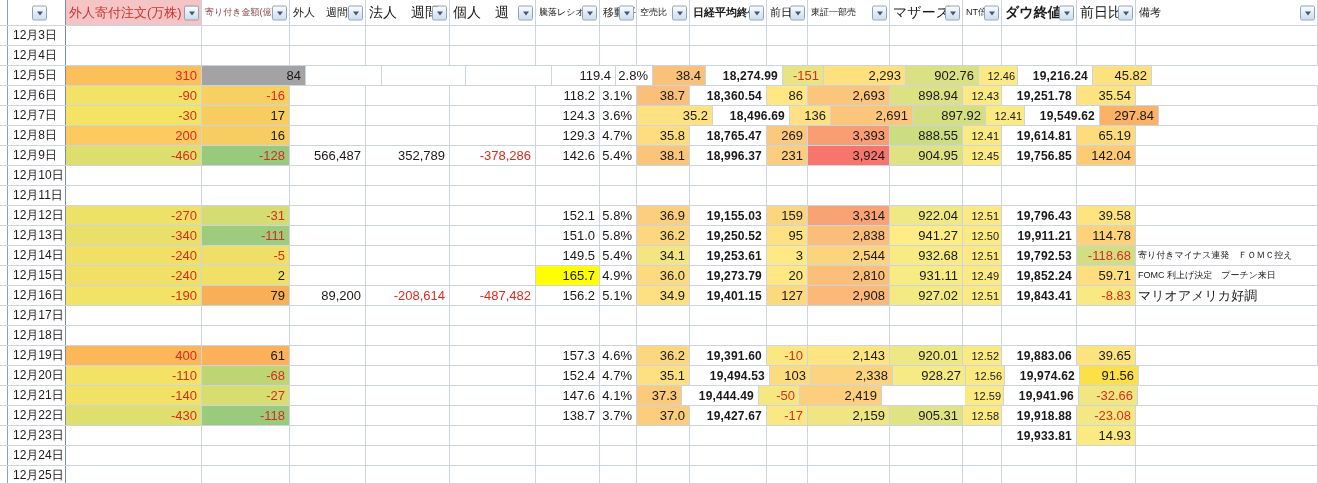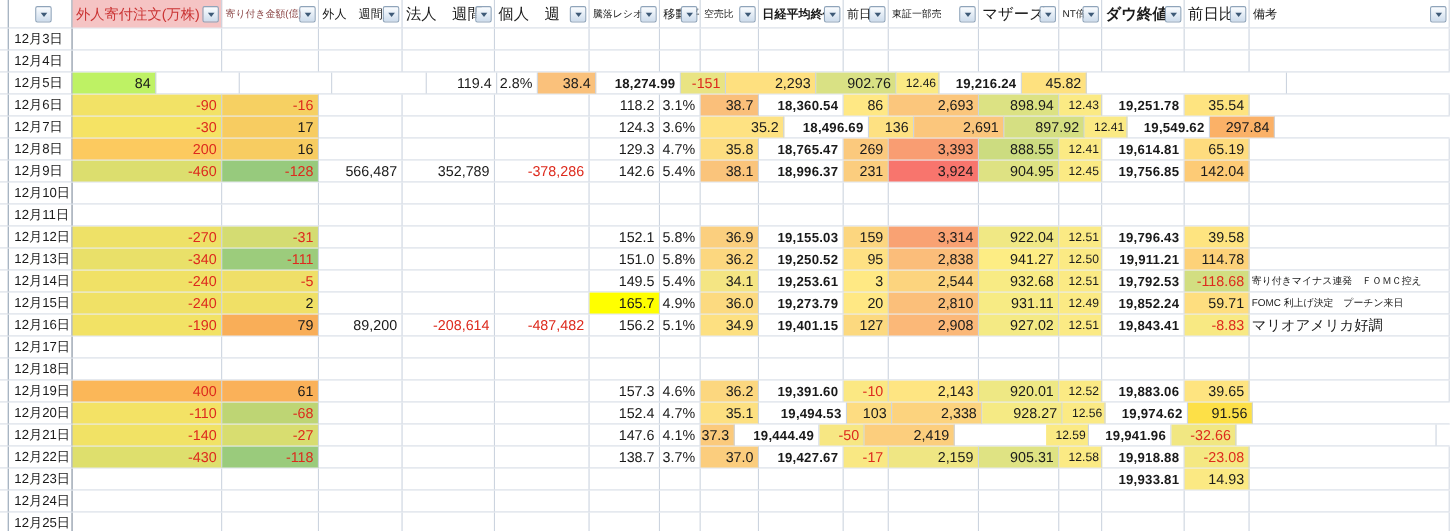--- a/index.html
+++ b/index.html
@@ -194,21 +194,22 @@
       <div class="cell num" style="width: 82px;"></div>
       <div class="cell num" style="width: 73px;"></div>
       <div class="cell num ntv" style="width: 39px;"></div>
       <div class="cell num bnum" style="width: 75px;"></div>
       <div class="cell num" style="width: 59px;"></div>
       <div class="cell note" style="width: 182px;"></div>
     </div>
     <div class="row">
       <div class="strip"></div>
       <div class="cell date" style="width: 58px;">12月5日</div>
-      <div class="cell num" style="width: 76px; background: #bef264;">84</div>
+      <div class="cell num redtext neg" style="width: 136px; background: rgb(251, 192, 92);">310</div>
+      <div class="cell num" style="width: 104px; background: #a3a3a3;">84</div>
       <div class="cell num" style="width: 76px;"></div>
       <div class="cell num" style="width: 84px;"></div>
       <div class="cell num" style="width: 86px;"></div>
       <div class="cell num" style="width: 64px;">119.4</div>
       <div class="cell num" style="width: 37px;">2.8%</div>
       <div class="cell num" style="width: 53px; background: rgb(250, 193, 123);">38.4</div>
       <div class="cell num bnum" style="width: 77px;">18,274.99</div>
       <div class="cell num neg" style="width: 41px; background: rgb(233, 228, 131);">-151</div>
       <div class="cell num" style="width: 82px; background: rgb(254, 224, 127);">2,293</div>
       <div class="cell num" style="width: 73px; background: rgb(217, 225, 132);">902.76</div>
@@ -520,21 +521,21 @@
     <div class="row">
       <div class="strip"></div>
       <div class="cell date" style="width: 58px;">12月21日</div>
       <div class="cell num redtext neg" style="width: 136px; background: rgb(241, 226, 101);">-140</div>
       <div class="cell num neg" style="width: 88px; background: rgb(216, 221, 112);">-27</div>
       <div class="cell num" style="width: 76px;"></div>
       <div class="cell num" style="width: 84px;"></div>
       <div class="cell num" style="width: 86px;"></div>
       <div class="cell num" style="width: 64px;">147.6</div>
       <div class="cell num" style="width: 37px;">4.1%</div>
-      <div class="cell num" style="width: 31px; background: rgb(251, 202, 124);">37.3</div>
+      <div class="cell num" style="width: 45px; background: rgb(251, 202, 124);">37.3</div>
       <div class="cell num bnum" style="width: 77px;">19,444.49</div>
       <div class="cell num neg" style="width: 41px; background: rgb(247, 231, 131);">-50</div>
       <div class="cell num" style="width: 82px; background: rgb(252, 206, 125);">2,419</div>
       <div class="cell num" style="width: 83px; background: #c4b5fd; margin-top: 27px;">918.51</div>
       <div class="cell num ntv" style="width: 39px; background: rgb(251, 234, 132);">12.59</div>
       <div class="cell num bnum" style="width: 75px;">19,941.96</div>
       <div class="cell num neg" style="width: 59px; background: rgb(241, 231, 130);">-32.66</div>
       <div class="cell note" style="width: 182px;"></div>
     </div>
     <div class="row">

